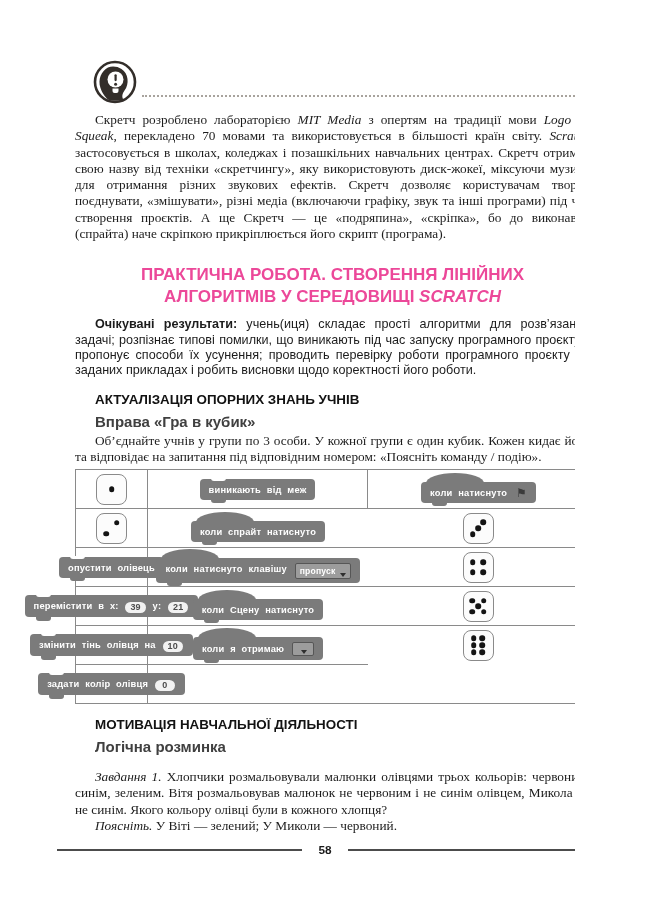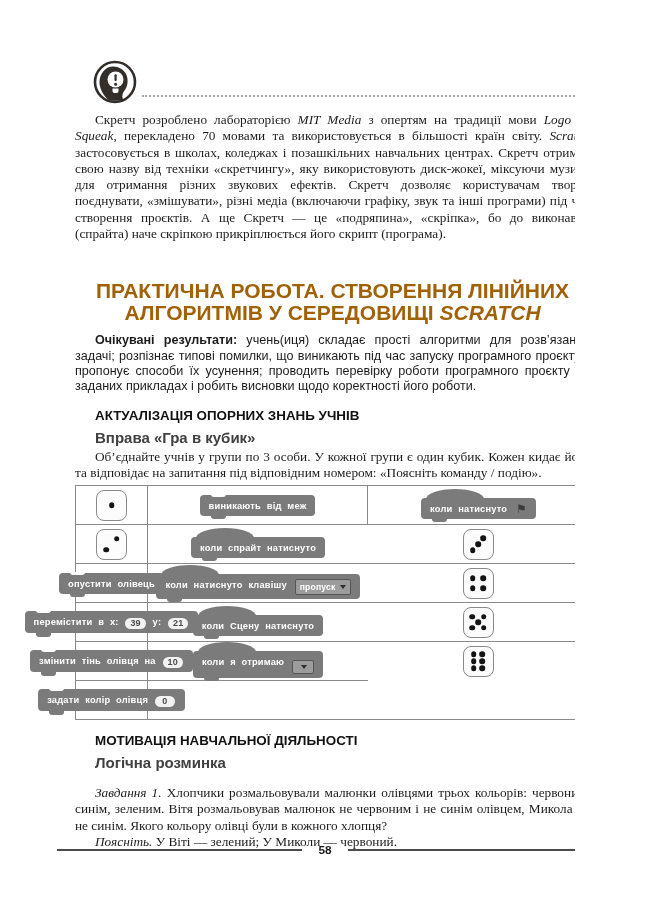--- a/index.html
+++ b/index.html
@@ -13,22 +13,22 @@
   .dotline{flex:1;margin:0 0 7px 5px;border-bottom:2px dotted #a8a39d;height:0;}
 
   
   .serif{font-family:"Liberation Serif",serif;font-size:13.3px;line-height:16.3px;
          text-align:justify;text-indent:20px;margin:0;}
   .sans{font-family:"Liberation Sans",sans-serif;font-size:12.6px;line-height:15.3px;
         text-align:justify;text-indent:20px;margin:0;}
   .it{font-style:italic;}
   .bd{font-weight:bold;}
   p.intro{margin-top:8px;}
-  h1{font-family:"Liberation Sans",sans-serif;font-size:21px;line-height:22px;
-     font-weight:bold;text-align:center;margin:38px 0 9px 0;color:#a16207;}
+  h1{font-family:"Liberation Sans",sans-serif;font-size:17px;line-height:22px;
+     font-weight:bold;text-align:center;margin:22px 0 9px 0;color:#ec4899;}
   h2{font-family:"Liberation Sans",sans-serif;font-size:13.4px;font-weight:bold;
      margin:13px 0 0 20px;color:#121212;}
   h3{font-family:"Liberation Sans",sans-serif;font-size:15px;font-weight:bold;
      margin:6px 0 0 20px;color:#404040;}
   p.ex-text{margin-top:3px;}
   p.task{margin-top:14px;}
 
   
   .dice-table{margin-top:4px;display:grid;grid-template-columns:72px 220px 1fr;
               border:1px solid #8a8a8a;}
@@ -51,21 +51,21 @@
   .block::after{content:"";position:absolute;left:11px;bottom:-3.2px;width:15px;height:3.5px;
          background:#7b7b7b;border-radius:0 0 3px 3px;}
   .block.stack::before{content:"";position:absolute;left:11px;top:-0.5px;width:15px;height:3px;
          background:#fff;border-radius:0 0 3px 3px;}
   .block.hat{top:3px;}
   .block.hat::before{content:"";position:absolute;left:5px;top:-8.5px;width:58px;height:10px;
          background:#7b7b7b;border-radius:50% 50% 0 0 / 100% 100% 0 0;}
   .oval{display:inline-block;background:#f2f2f2;color:#4c4c4c;border-radius:9px;
         padding:0 5px;margin:0 1px;min-width:10px;text-align:center;font-size:9px;
         line-height:11.5px;vertical-align:-1px;}
-  .dd{display:inline-flex;align-items:center;background:#9c9c9c;border:1px solid #565656;
+  .dd{display:inline-flex;align-items:flex-end;background:#9c9c9c;border:1px solid #565656;
       border-radius:2px;padding:1px 4px;margin-left:2px;min-width:12px;min-height:10px;
       vertical-align:-2px;}
   .dd span{font-size:8.6px;font-weight:bold;color:#fff;word-spacing:0;}
   .caret{display:inline-block;width:0;height:0;border-left:3.5px solid transparent;
          border-right:3.5px solid transparent;border-top:4.5px solid #2e2e2e;margin-left:4px;}
   .flag{font-family:"DejaVu Sans",sans-serif;font-size:12px;color:#3b3b3b;line-height:10px;
         margin-left:3px;vertical-align:-1px;}
 
   
   .footer{position:absolute;top:843px;left:0;width:650px;display:flex;align-items:center;

